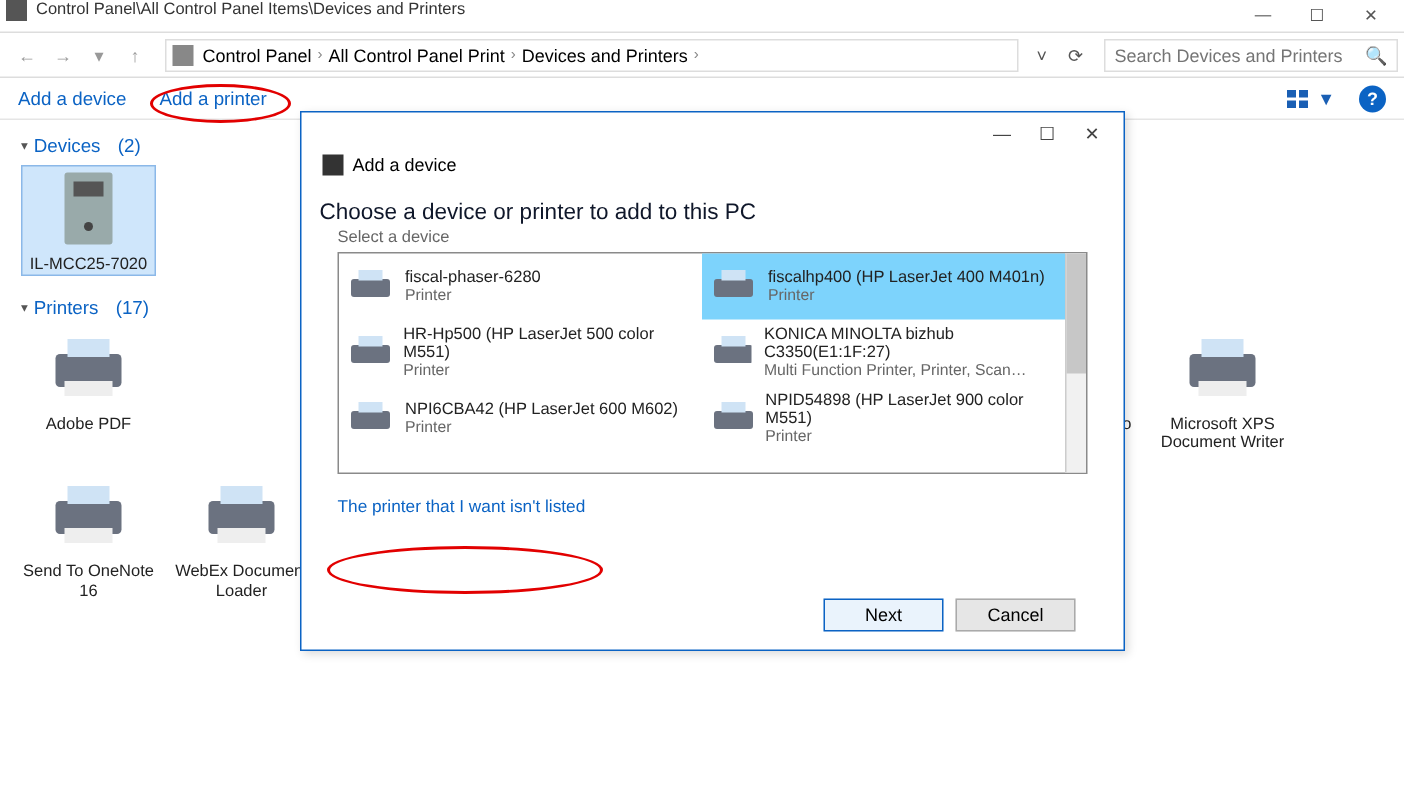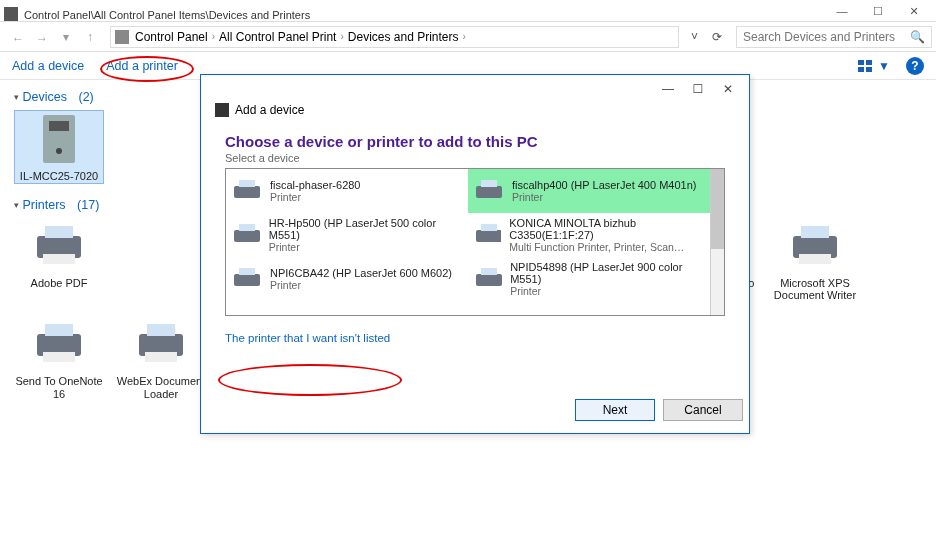--- a/index.html
+++ b/index.html
@@ -1,19 +1,19 @@
 <!DOCTYPE html>
 <html><head>
 <meta charset="utf-8">
 <style>
   * { box-sizing: border-box; margin: 0; padding: 0; font-family: "Segoe UI", Tahoma, sans-serif; }
   body { width: 936px; height: 534px; background: #fff; overflow: hidden; position: relative; font-size: 12px; }
 
   
-  .titlebar { height: 22px; background: #fff; border-bottom: 1px solid #ddd; display: flex; align-items: flex-end; padding: 0 4px; }
+  .titlebar { height: 22px; background: #fff; border-bottom: 1px solid #ddd; display: flex; align-items: flex-start; padding: 0 4px; }
   .titlebar .icon { width: 14px; height: 14px; background: #555; margin-right: 6px; }
   .titlebar .title { flex: 1; font-size: 11px; color: #333; }
   .titlebar .winbtns { display: flex; }
   .titlebar .winbtns div { width: 36px; height: 20px; display: flex; align-items: center; justify-content: center; font-size: 11px; color: #555; }
 
   .navbar { height: 30px; background: #fff; border-bottom: 1px solid #ddd; display: flex; align-items: center; padding: 0 4px; }
   .navbar .navarrows { display: flex; gap: 4px; padding: 0 4px; }
   .navbar .navarrows div { width: 20px; height: 20px; display:flex;align-items:center;justify-content:center; color:#999; }
   .navbar .crumbs { flex:1; display:flex; align-items:center; border:1px solid #ddd; height:22px; padding:0 4px; margin:0 6px; }
   .navbar .crumbs .crumb-icon{width:14px;height:14px;background:#888;margin-right:6px;}
@@ -49,33 +49,33 @@
   .pc-body{fill:#9aa;}
   .prn-body{fill:#6b7280;}
 
   
   .modal{position:absolute;left:200px;top:74px;width:550px;height:360px;background:#fff;border:1px solid #0b63c4;box-shadow:2px 2px 6px rgba(0,0,0,.15);}
   .modal .mtitlebar{height:28px;display:flex;align-items:center;justify-content:flex-end;padding:0 6px;}
   .modal .mtitlebar div{width:30px;height:20px;display:flex;align-items:center;justify-content:center;color:#444;}
   .modal .mhead{display:flex;align-items:center;padding:0 14px 6px;gap:6px;}
   .modal .mhead .micon{width:14px;height:14px;background:#333;}
   .modal .mhead .mtitle{font-size:12px;}
-  .modal .choose{font-size:15px;color:#4c1d95;margin:10px 24px 2px;font-weight:bold;}
+  .modal .choose{font-size:15px;color:#0f172a;margin:10px 12px 2px;}
   .modal .select{font-size:11px;color:#666;margin:2px 24px 4px;}
   .modal .listbox{margin:0 24px;border:1px solid #8a8a8a;height:148px;display:flex;justify-content:space-between;}
   .modal .listcol{flex:1;display:flex;flex-direction:column;}
   .modal .row{display:flex;align-items:center;gap:8px;padding:3px 6px;min-height:44px;}
-  .modal .row.selected{background:#86efac;}
+  .modal .row.selected{background:#7dd3fc;}
   .modal .row .ricon{width:30px;height:26px;}
   .modal .row .rtxt .name{font-size:11px;color:#222;}
   .modal .row .rtxt .type{font-size:10.5px;color:#666;}
   .modal .scrollbar{width:14px;background:#f1f1f1;border-left:1px solid #ccc;position:relative;}
   .modal .scrollbar .thumb{position:absolute;top:0;left:0;right:0;height:80px;background:#c7c7c7;}
   .modal .notlisted{color:#0b63c4;font-size:11.5px;margin:16px 24px;display:inline-block;}
-  .modal .buttons{position:absolute;right:6px;bottom:12px;display:flex;gap:8px;}
+  .modal .buttons{position:absolute;right:32px;bottom:12px;display:flex;gap:8px;}
   .modal .buttons button{width:80px;height:22px;font-size:12px;background:#e6e6e6;border:1px solid #aaa;}
   .modal .buttons button.primary{border:1.5px solid #0b63c4;background:#eaf3fc;}
 
 </style>
 </head>
 <body>
 
 <div class="titlebar">
   <div class="icon"></div>
   <div class="title">Control Panel\All Control Panel Items\Devices and Printers</div>

